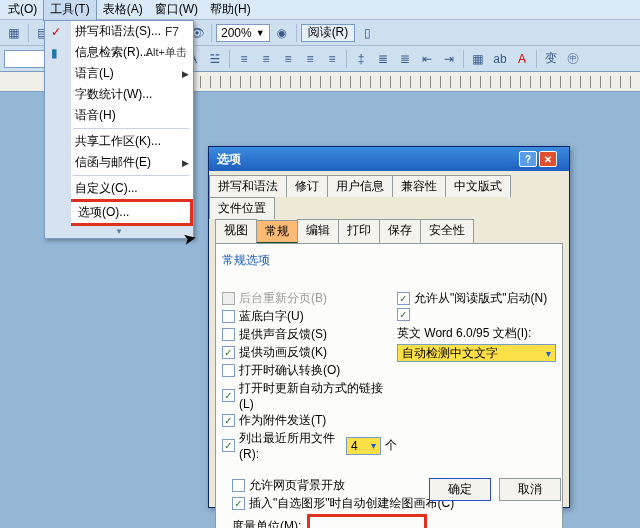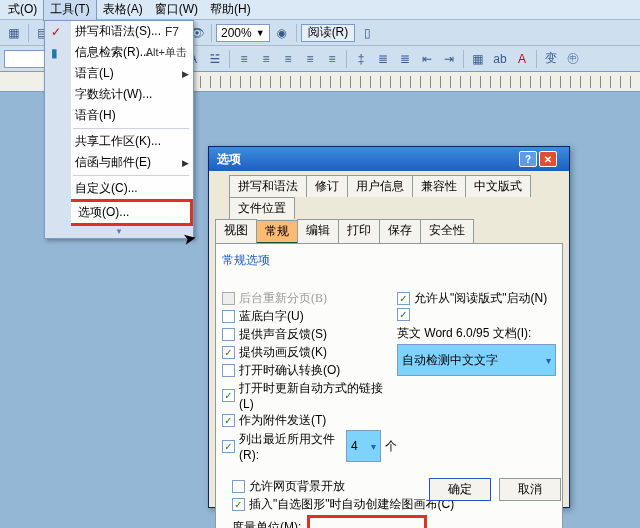--- a/index.html
+++ b/index.html
@@ -109,21 +109,21 @@
     display:flex; align-items:center; justify-content:space-between;
     padding: 0 12px 0 8px;
     font-weight: bold;
   }
   .win-btns{display:flex; gap:2px;}
   .win-btn{width:18px; height:16px; border:1px solid #fff; border-radius:2px; display:flex; align-items:center; justify-content:center; font-size:10px; font-weight:bold;}
   .help-btn{ background:#5a9ce8;}
   .close-btn{ background:#e05030; color:#fff;}
   .tabs {
     display:flex; flex-wrap:wrap;
-    padding: 4px 6px 0 20px;
+    padding: 4px 6px 0 0;
     gap:0;
   }
   .tab {
     border:1px solid #919b9c;
     border-bottom:none;
     background:#f4f3ee;
     padding: 2px 8px;
     margin-right:-1px;
     font-size:12px;
     cursor: default;
@@ -138,34 +138,34 @@
     height: 296px;
     position:relative;
   }
   .section-title{ color:#1e5fbf; font-size:12px; margin-bottom:20px;}
   .grid {display:flex;}
   .col{flex:1;}
   .chk-row{display:flex; align-items:center; gap:4px; margin:1px 0; font-size:12px;}
   .chk{width:13px;height:13px;border:1px solid #7a9cc6; background:#fff; display:inline-flex; align-items:center; justify-content:center; font-size:10px; color:#2a7a2a; flex-shrink:0;}
   .chk.checked::after{content:"✓";}
   .chk.disabled{background:#eee; border-color:#aaa;}
-  .select-box{border:1px solid #7a9cc6; background:#7dd3fc; height:32px; display:flex; align-items:center; padding:0 4px; gap:11px;}
+  .select-box{border:1px solid #7a9cc6; background:#fde047; height:18px; display:flex; align-items:center; padding:0 4px; gap:11px;}
   .dd-caret{color:#1e5fbf; font-size:10px; margin-left:auto;}
   .red-box{border:3px solid #e03020; padding:11px;}
   .unit-selected{background:#2850c8; color:#fff; padding:0 2px;}
   .btn{
     border:1px solid #919b9c;
     background:#f4f3ee;
     padding: 2px 10px;
     font-size:12px;
     cursor: default;
   }
   .btn:focus, .btn.primary{ border:1px solid #2850c8; }
   .bottom-btns{position:absolute; right:8px; bottom:6px; display:flex; gap:8px;}
-  .disabled-text{color:#9a9a9a;font-family:Liberation Serif, serif;}
+  .disabled-text{color:#9a9a9a;}
 </style>
 </head>
 <body>
 
 <div class="menubar">
   <span class="menu-item">式(O)</span>
   <span class="menu-item" style="background:#c8dbf0;border:1px solid #7a9cc6;">工具(T)</span>
   <span class="menu-item">表格(A)</span>
   <span class="menu-item">窗口(W)</span>
   <span class="menu-item">帮助(H)</span>

